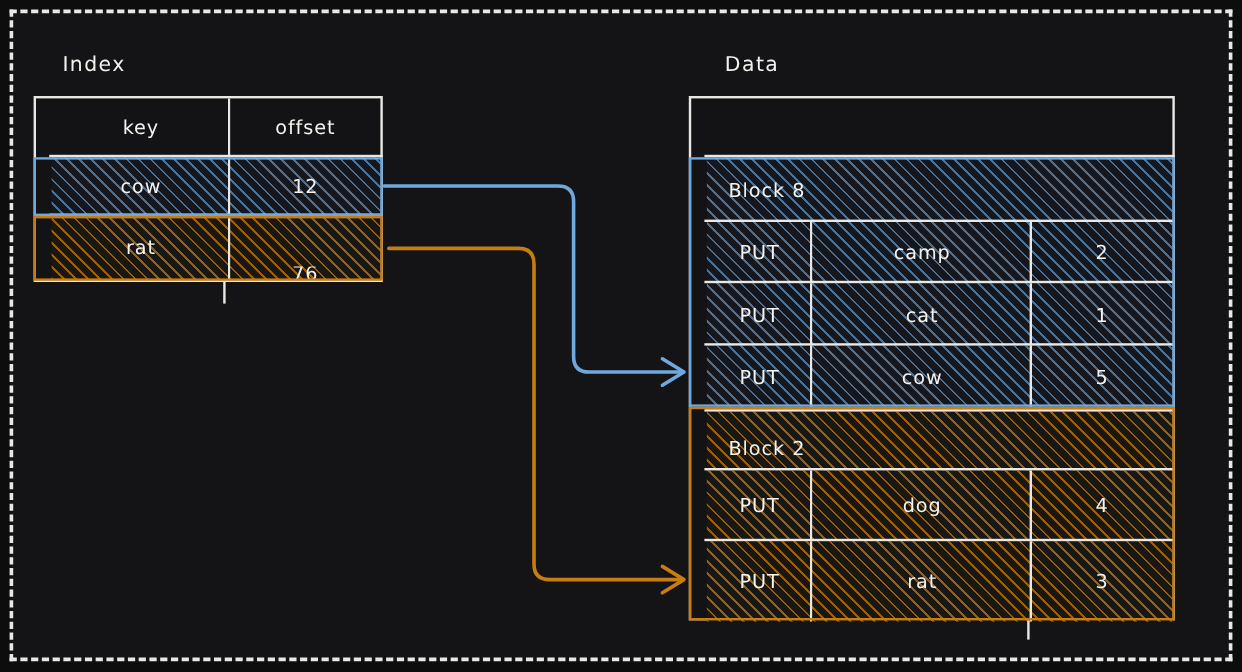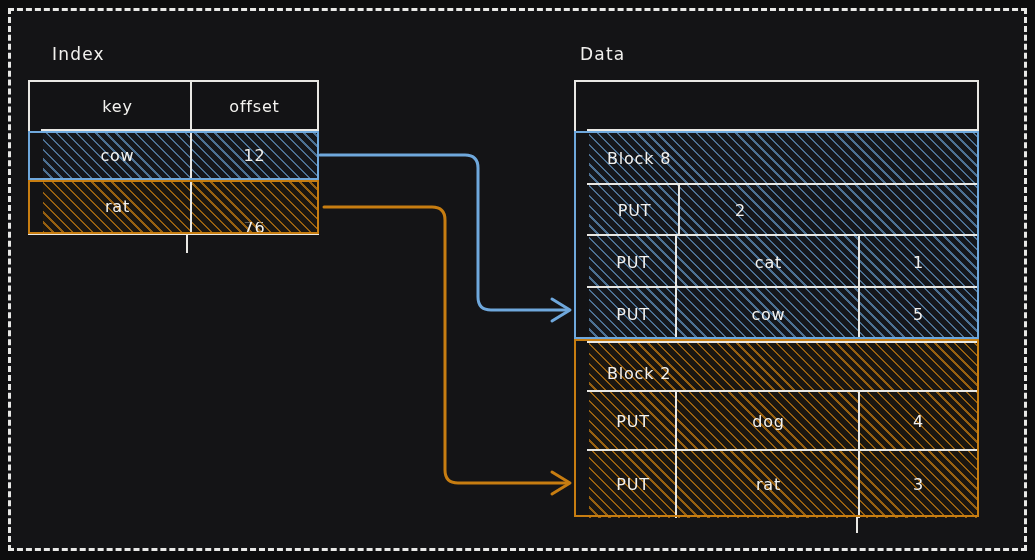--- a/index.html
+++ b/index.html
@@ -31,21 +31,21 @@
   
   .caption {
     position: absolute;
     color: #f2f1ee;
     font-family: "DejaVu Sans", sans-serif;
     font-size: 17px;
     letter-spacing: 1.2px;
     white-space: nowrap;
   }
   #caption-index { left: 52px; top: 44px; }
-  #caption-data  { left: 580px; top: 44px; text-align: right; }
+  #caption-data  { left: 604px; top: 44px; text-align: right; }
 
   
   .tbl {
     position: absolute;
     border: 2px solid #e9e8e4;
     background: #131315;
   }
   #index-table { left: 28px; top: 80px; width: 291px; height: 155px; }
   #data-table  { left: 574px; top: 80px; width: 405px; height: 437px; }
 
@@ -180,20 +180,21 @@
 
   <div class="tbl" id="data-table">
 
 
     <div class="trow border-top hatch-blue" style="top:49px; height:54px;">
       <div class="tcell block-head" style="width:401px;">Block 8</div>
     </div>
 
     <div class="trow border-top hatch-blue" style="top:103px; height:51px;">
       <div class="tcell divider-right" style="width:91px;">PUT</div>
+      <div class="tcell divider-right" style="width:189px;">camp</div>
       <div class="tcell" style="width:121px;">2</div>
     </div>
 
     <div class="trow border-top hatch-blue" style="top:154px; height:52px;">
       <div class="tcell divider-right" style="width:91px;">PUT</div>
       <div class="tcell divider-right" style="width:189px;">cat</div>
       <div class="tcell" style="width:121px;">1</div>
     </div>
 
     <div class="trow border-top hatch-blue" style="top:206px; height:52px;">

